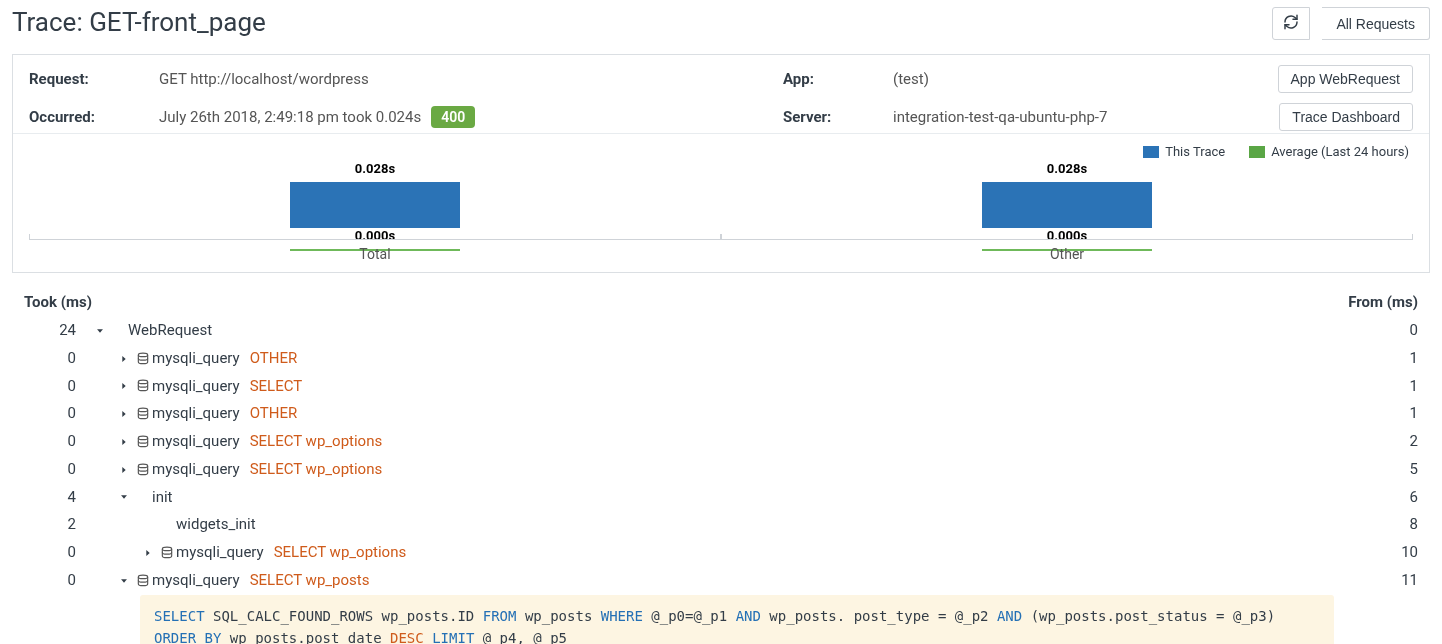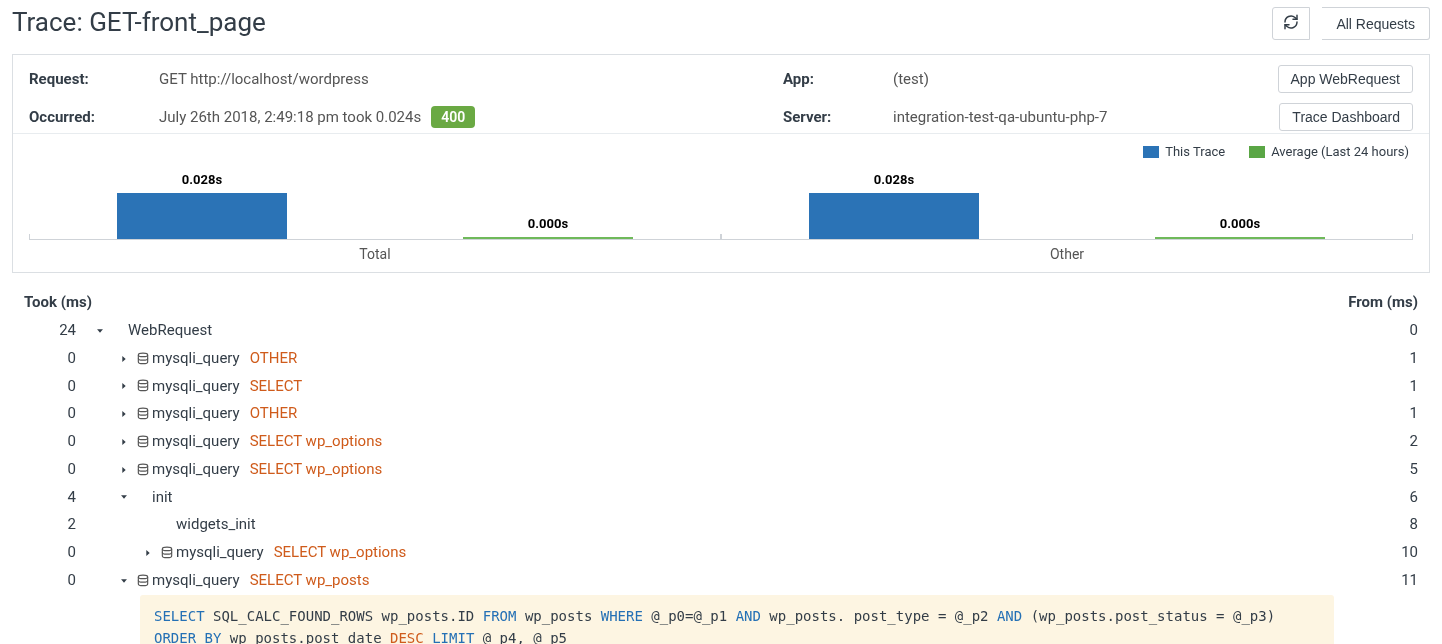--- a/index.html
+++ b/index.html
@@ -74,21 +74,21 @@
     gap: 24px;
     padding: 6px 4px 2px 0;
     font-size: 13px;
   }
   .legend-item { display: flex; align-items: center; gap: 6px; }
   .legend-swatch { width: 16px; height: 12px; display: inline-block; }
   .swatch-blue { background: #2b73b6; }
   .swatch-green { background: #5aa645; }
   .charts-row { display: flex; height: 78px; }
   .chart-half { flex: 1; position: relative; border-right: none; }
-  .chart-columns { display: flex; height: 100%; }
+  .chart-columns { display: flex; height: 100%; flex-direction: column; }
   .chart-col { flex: 1; display: flex; flex-direction: column; justify-content: flex-end; align-items: center; position: relative; }
   .chart-label {
     font-size: 13px;
     font-weight: 700;
     color: #000;
     margin-bottom: 6px;
   }
   .bar {
     width: 170px;
     background: #2b73b6;

